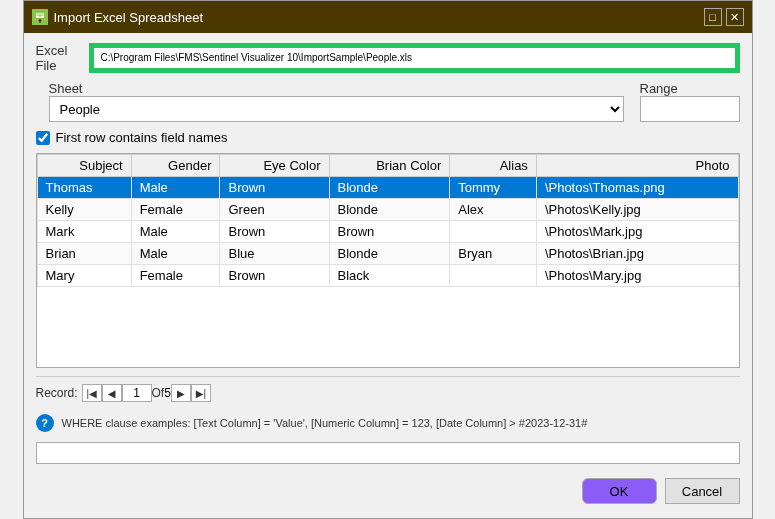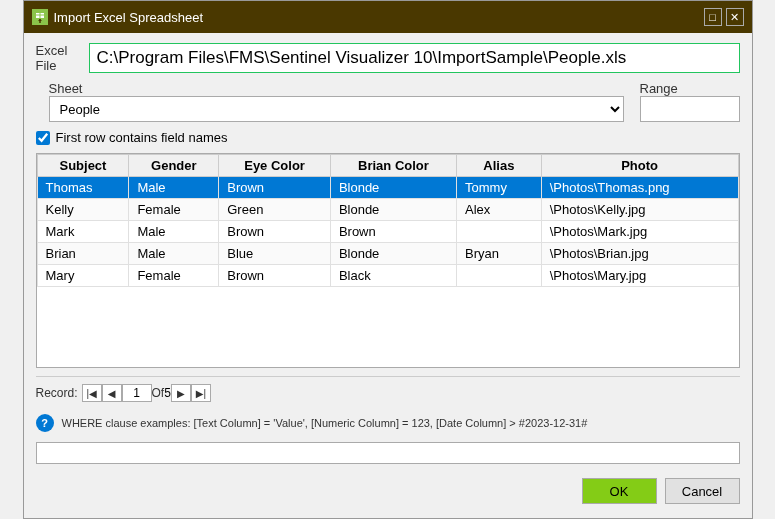--- a/index.html
+++ b/index.html
@@ -75,24 +75,24 @@
       display: flex;
       flex-direction: row;
       gap: 2px;
     }
     .field-label {
       font-size: 13px;
       color: #333;
     }
     .field-value-box {
       background: white;
-      border: 1px solid #22c55e;
+      border: 5px solid #22c55e;
       padding: 4px 6px;
       width: 100%;
-      font-size: 17px;
+      font-size: 10px;
       color: #000;
     }
     .two-col {
       display: flex;
       gap: 16px;
       align-items: flex-end;
     }
     .sheet-col {
       flex: 1;
       margin-left: 13px;
@@ -135,22 +135,22 @@
     }
     table {
       width: 100%;
       border-collapse: collapse;
       font-size: 13px;
     }
     thead th {
       background: #f0f0f0;
       border: 1px solid #ccc;
       padding: 3px 8px;
-      text-align: center;
-      font-weight: bold;
+      text-align: right;
+      font-weight: normal;
     }
     tbody tr {
       cursor: pointer;
     }
     tbody tr:nth-child(even) {
       background: #fafafa;
     }
     tbody tr.selected {
       background: #0078d4;
       color: white;
@@ -237,21 +237,22 @@
       height: 26px;
       background: #e1e1e1;
       border: 1px solid #aaa;
       cursor: pointer;
       font-size: 13px;
       display: flex;
       align-items: center;
       justify-content: center;
     }
     .btn.primary {
-      background: #84cc16;
+      background: #8b5cf6;
+      border-radius: 6px;
     }
   </style>
 </head>
 <body>
 
 <div class="window">
 
   <div class="title-bar">
     <div class="title-bar-left">
       <div class="title-icon">

